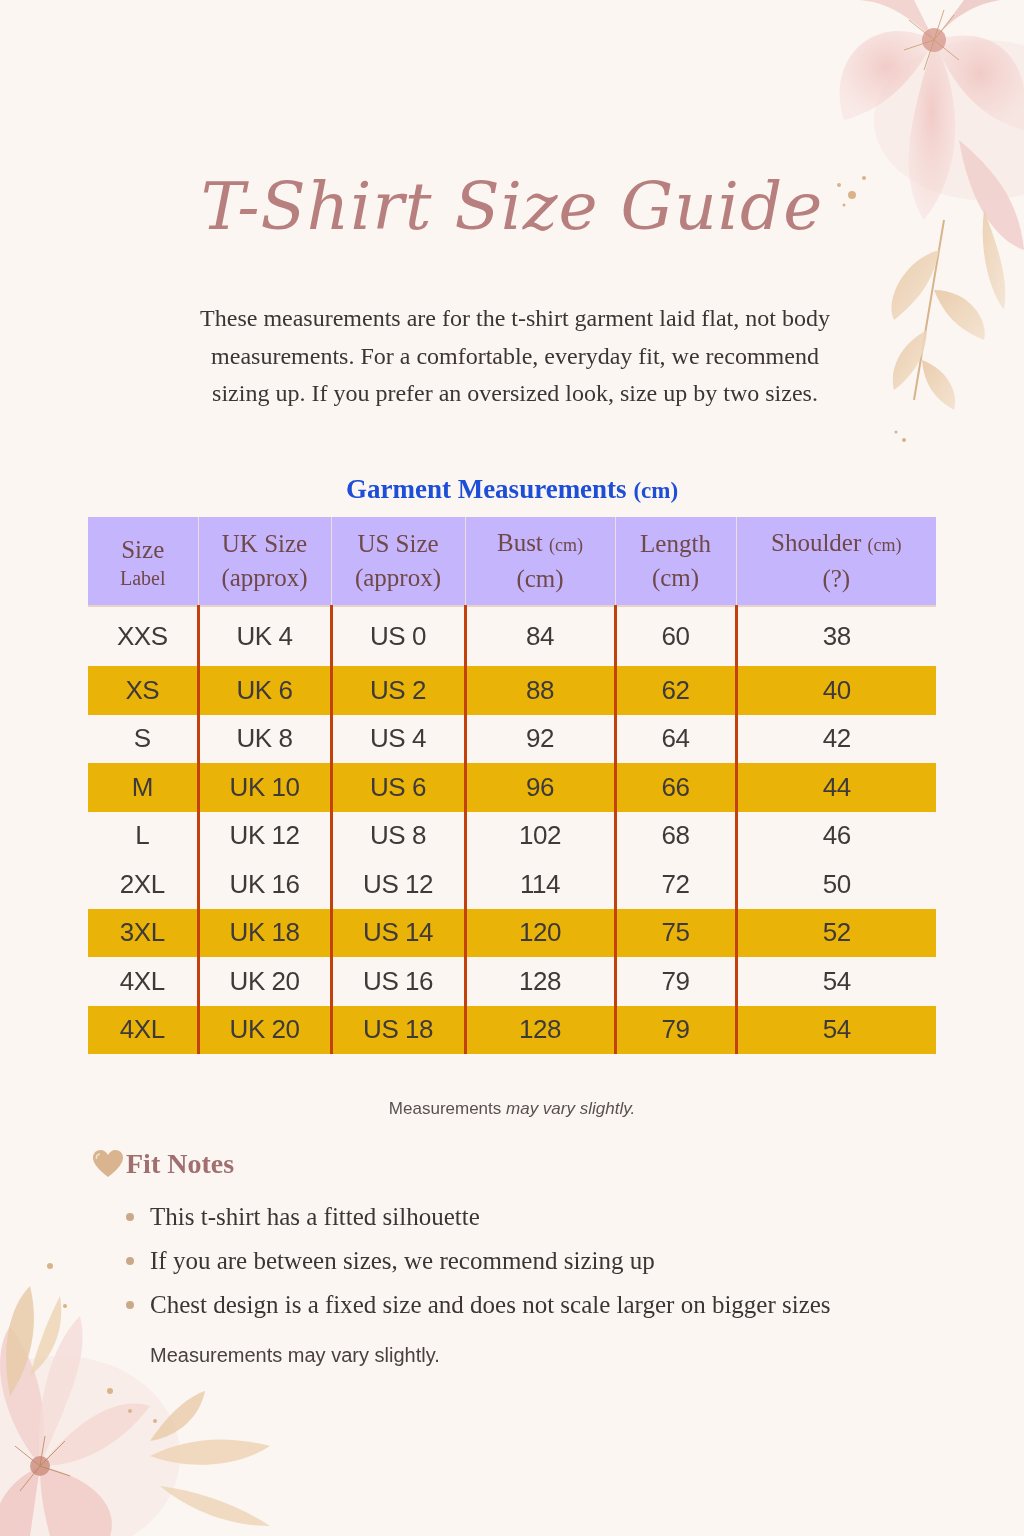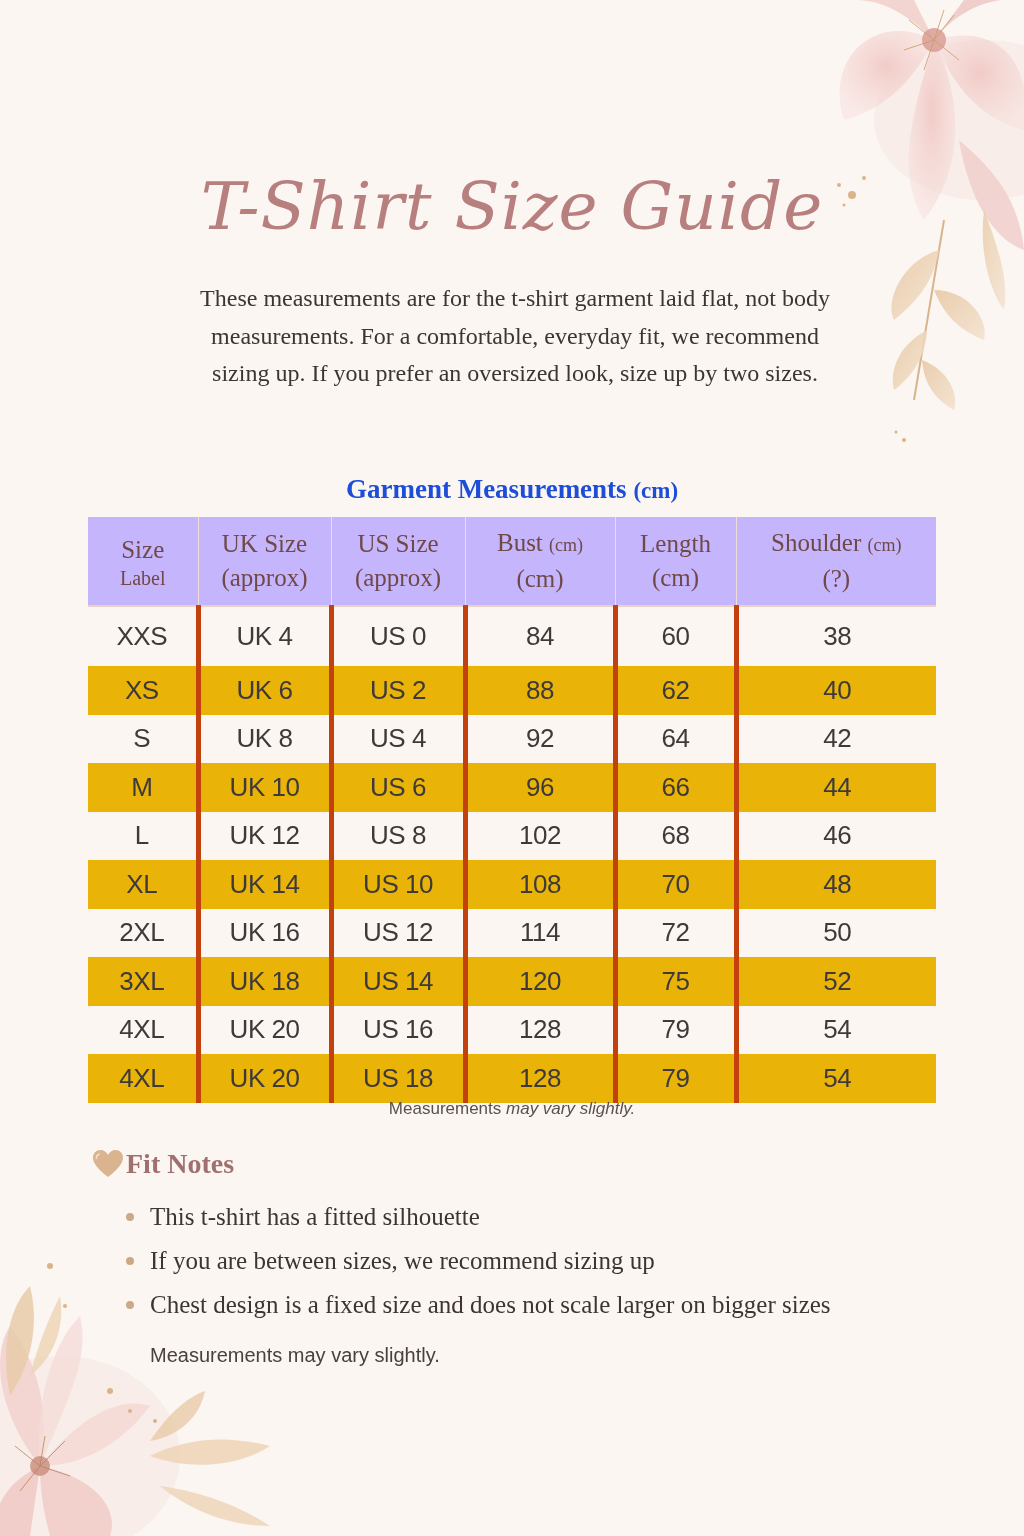--- a/index.html
+++ b/index.html
@@ -16,21 +16,21 @@
   .floral-tr { right: 0; top: 0; width: 240px; height: 460px; }
   .floral-bl { left: 0; bottom: 0; width: 280px; height: 340px; }
 
   .title {
     position: absolute; left: 0; right: 0; top: 168px; text-align: center;
     font-family: "DejaVu Serif", serif; font-style: italic; font-weight: normal;
     font-size: 66px; color: #b87f7f; letter-spacing: 1px; margin: 0;
   }
 
   .intro {
-    position: absolute; left: 190px; width: 650px; top: 280px;
+    position: absolute; left: 190px; width: 650px; top: 300px;
     text-align: center; font-size: 24px; line-height: 37.5px; color: #3d3434; margin: 0;
   }
 
   .section-title {
     position: absolute; left: 0; right: 0; top: 462px; text-align: center;
     font-size: 27px; color: #1d4ed8; margin: 12px;
   }
   .section-title .unit { font-size: 23px; }
 
   .table-wrap { position: absolute; left: 88px; top: 517px; width: 848px; }
@@ -41,21 +41,21 @@
     background: #c4b5fd; border-bottom: 2px solid #ebd2c7;
     border-right: 1px solid #eeded7;
     font-family: "Liberation Serif", serif;
   }
   th:last-child, td:last-child { border-right: none; }
   th .small { font-size: 18px; }
   th .line { display: block; }
   td {
     font-family: "Liberation Sans", "DejaVu Sans", sans-serif;
     font-size: 26px; color: #3f3a3a; text-align: center; height: 46.5px;
-    border-right: 5px solid #c2410c; letter-spacing: -0.5px;
+    border-right: 3px solid #c2410c; letter-spacing: -0.5px;
   }
   tr.alt td { background: #eab308; }
   tbody tr:first-child td { height: 57px; }
 
   .table-note {
     position: absolute; left: 0; right: 0; top: 1099px; text-align: center;
     font-family: "Liberation Sans", sans-serif; font-size: 17px; color: #5a5050; margin: 0;
   }
   .table-note em { font-style: italic; }
 
@@ -238,28 +238,20 @@
           <td>44</td>
         </tr>
         <tr>
           <td>L</td>
           <td>UK 12</td>
           <td>US 8</td>
           <td>102</td>
           <td>68</td>
           <td>46</td>
         </tr>
-        <tr class="alt">
-          <td>XL</td>
-          <td>UK 14</td>
-          <td>US 10</td>
-          <td>108</td>
-          <td>70</td>
-          <td>48</td>
-        </tr>
         <tr>
           <td>2XL</td>
           <td>UK 16</td>
           <td>US 12</td>
           <td>114</td>
           <td>72</td>
           <td>50</td>
         </tr>
         <tr class="alt">
           <td>3XL</td>

